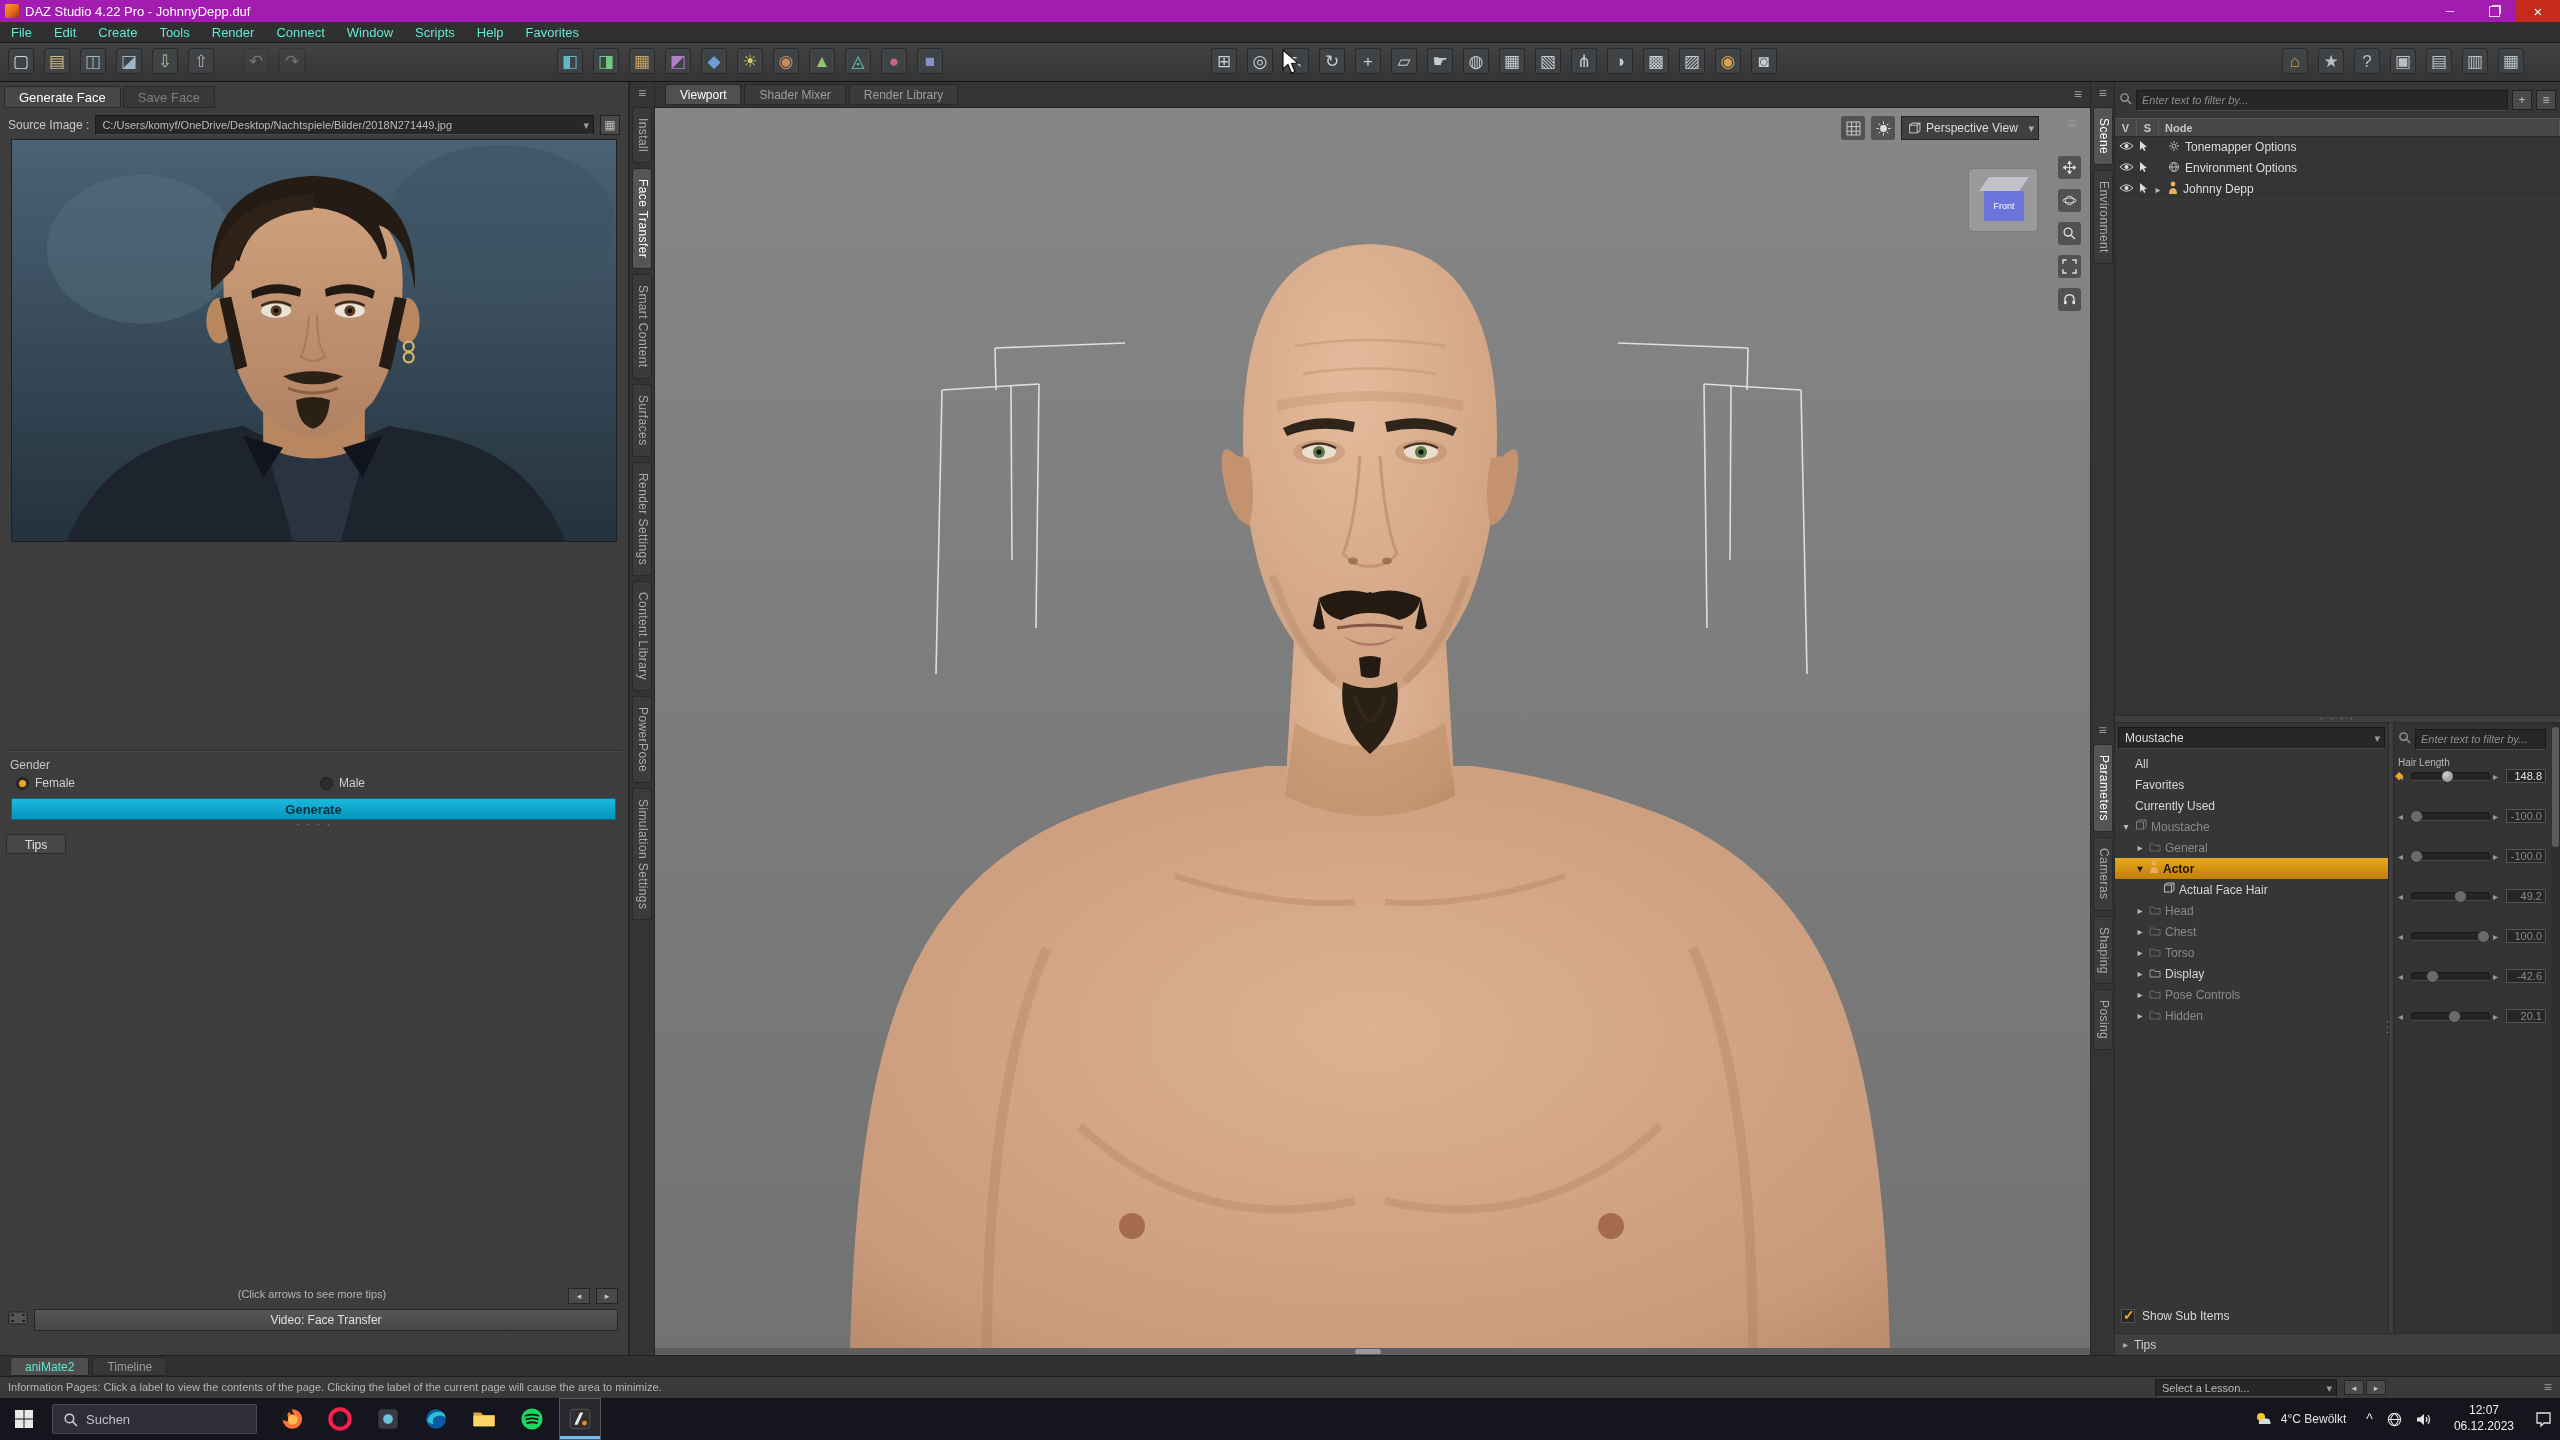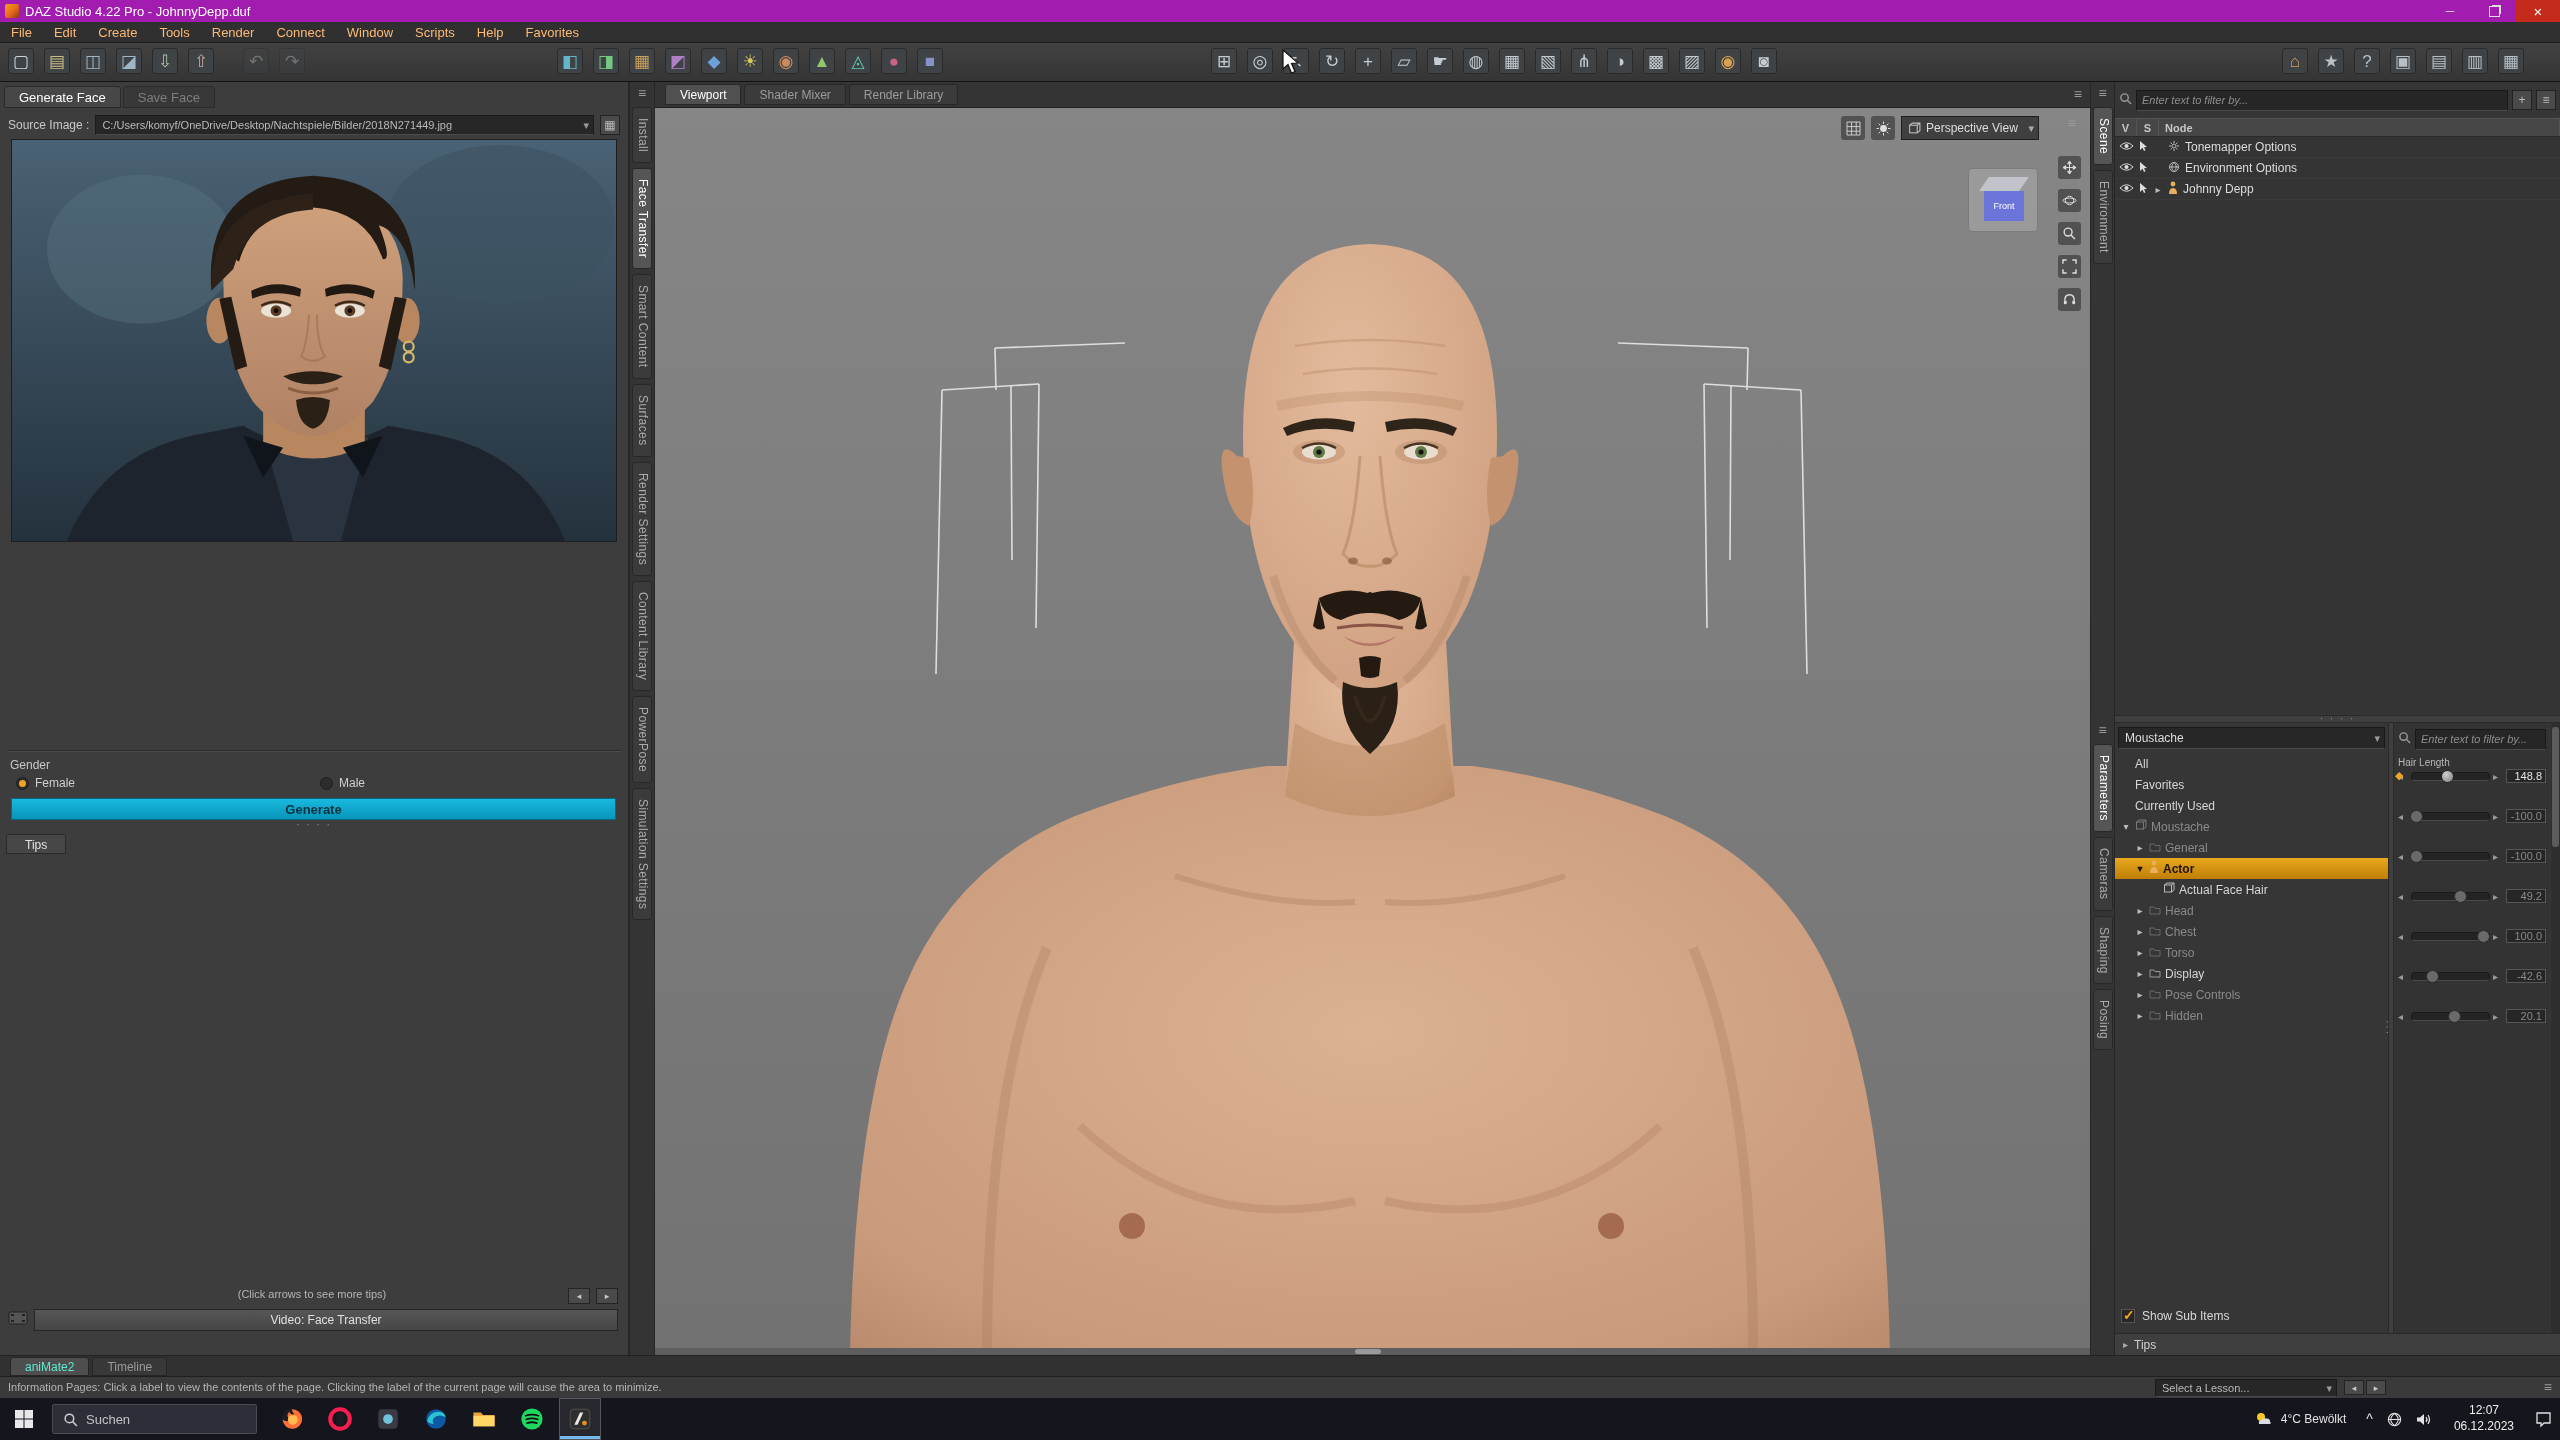--- a/index.html
+++ b/index.html
@@ -15,21 +15,21 @@
   .winbtns { margin-left:auto; display:flex; height:22px; }
   .winbtn { width:44px; height:22px; display:flex; align-items:center; justify-content:center; color:#ddd; font-size:12px; }
   .btn-min::before { content:"─"; }
   .btn-max::before { content:""; width:9px; height:9px; border:1px solid #ddd; display:block; box-shadow:2px -2px 0 -1px #ddd; }
   .btn-close { background:#c42b1c; color:#fff; font-size:15px; }
   .btn-close::before { content:"×"; }
 
   
   .menubar { position:absolute; left:0; top:22px; width:2560px; height:21px; background:#303030;
              border-bottom:1px solid #1c1c1c; display:flex; align-items:center; }
-  .menu-item { padding:17px 11px; font-size:13px; color:#fdba74; line-height:21px; }
+  .menu-item { padding:17px 11px; font-size:13px; color:#5eead4; line-height:21px; }
 
   
   .toolbar { position:absolute; left:0; top:43px; width:2560px; height:39px;
              background:linear-gradient(#424242,#353535); border-bottom:1px solid #141414; }
   .tb-group { position:absolute; top:5px; display:flex; gap:10px; }
   .tbi { width:26px; height:26px; border:1px solid #2a2a2a; border-radius:3px; background:#3f4346;
          display:flex; align-items:center; justify-content:center; font-size:17px; line-height:1; }
   .tbi.dim { opacity:.38; }
 
   

